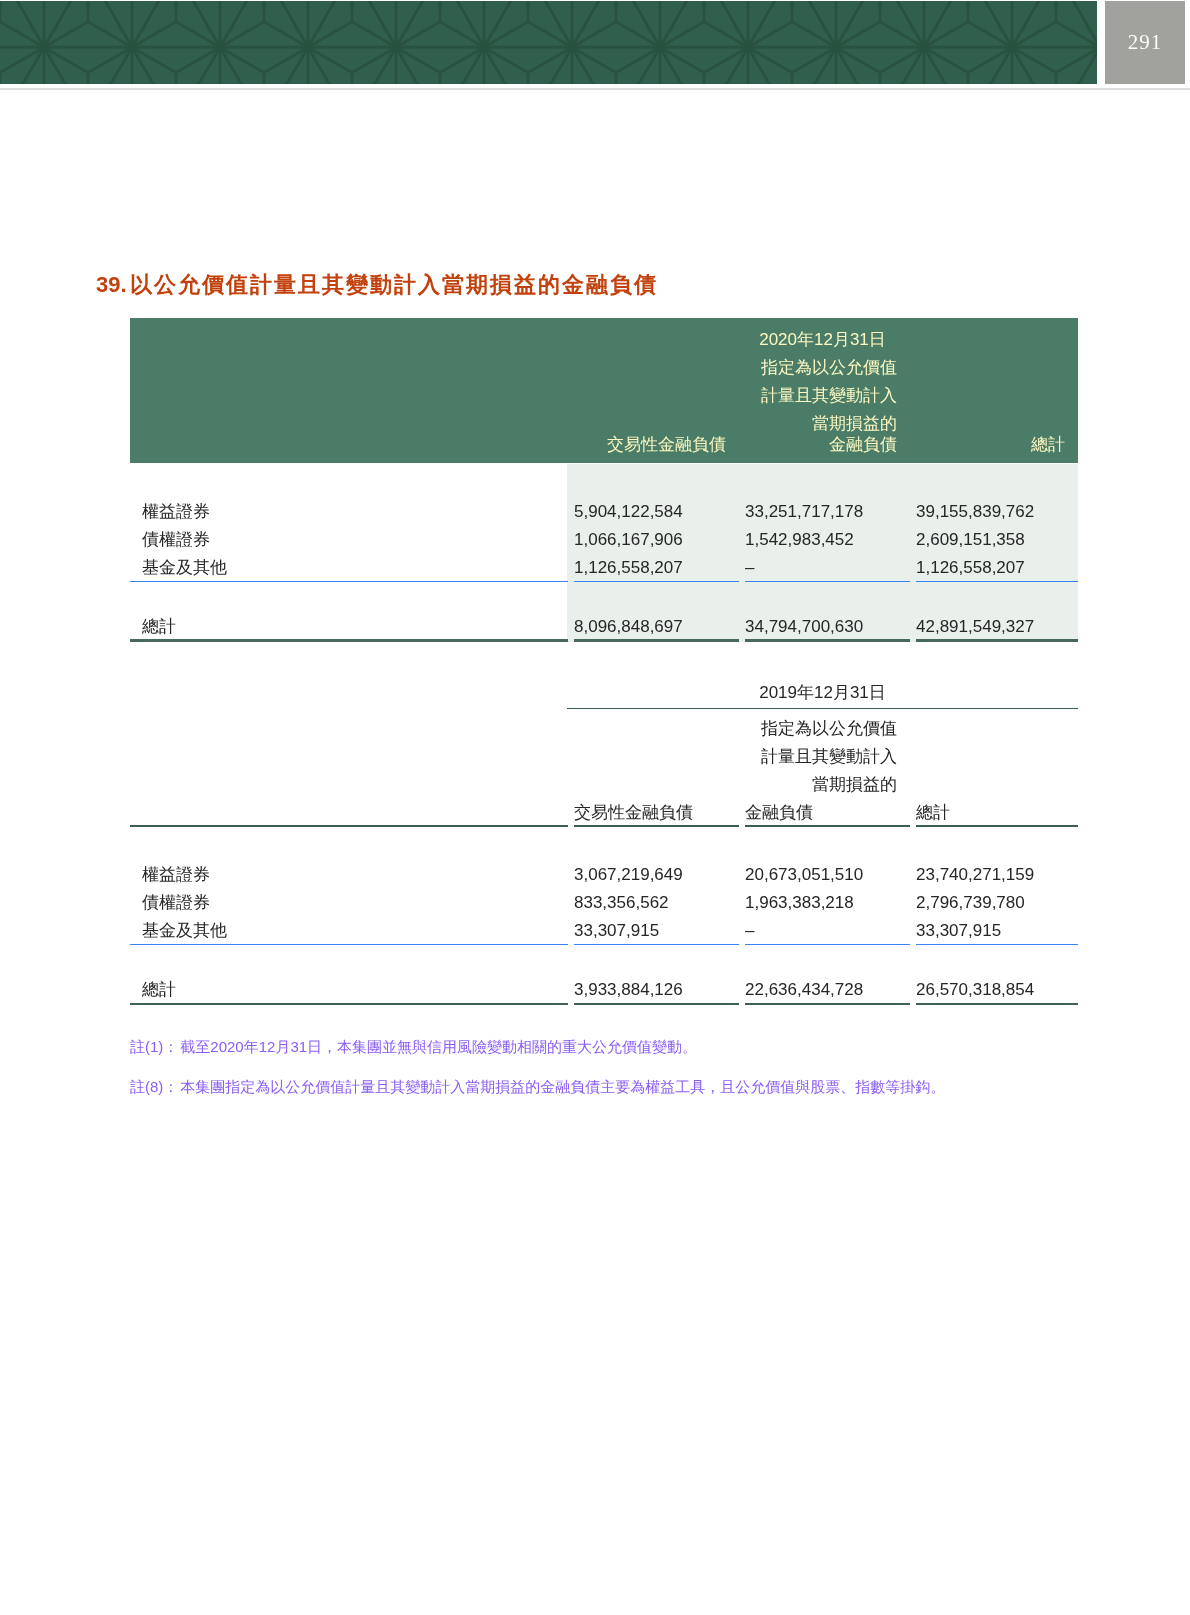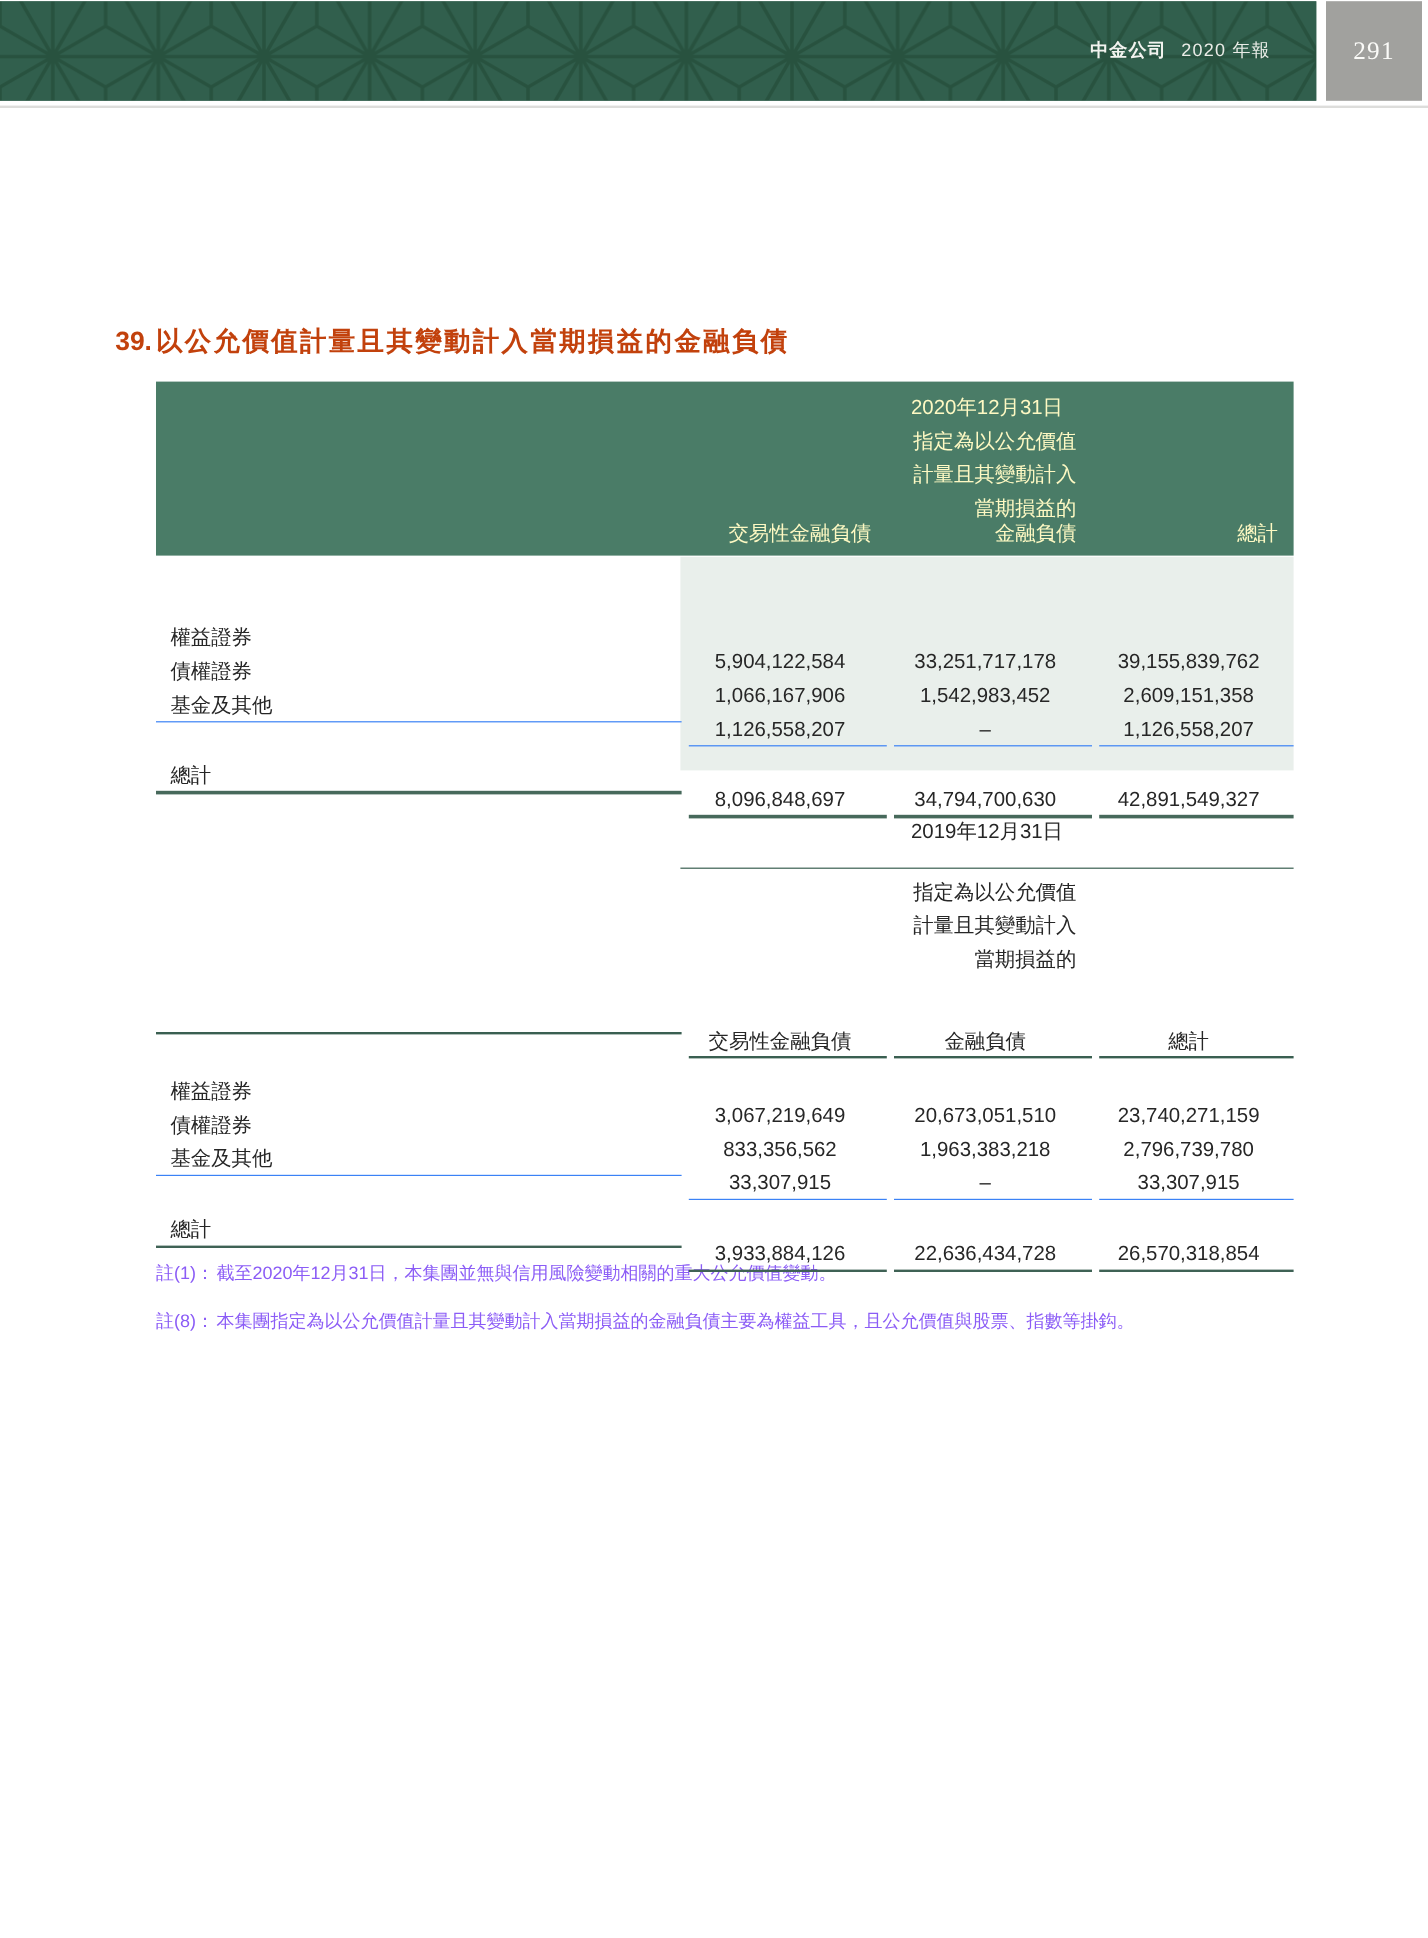--- a/index.html
+++ b/index.html
@@ -43,21 +43,21 @@
   .row {
     display:grid;
     grid-template-columns:1fr 165px 165px 162px;
     column-gap:6px;
     align-items:center;
     font-size:17px; line-height:28px; height:28px;
     position:relative; z-index:1;
   }
   .row .c { display:block; }
   .row .lbl { padding-left:12px; text-align:left; }
-  .row .num { text-align:center; padding-right:13px; font-variant-numeric:tabular-nums;margin-top:40px; }
+  .row .num { text-align:left; padding-right:13px; font-variant-numeric:tabular-nums; }
   .row.blank  { height:34px; }
   .row.blank2 { height:30px; }
   .row.underline .c { border-bottom:1px solid #3b82f6; height:28px; }
   .row.totalrow { height:30px; line-height:30px; }
   .row.totalrow .c { border-bottom:3px solid #47695b; height:30px; }
 
   
   .green-head {
     position:relative; height:145px; background:#4a7c67; color:#fef9c3;
     font-size:17px; line-height:28px;
@@ -71,21 +71,21 @@
   .tbody-wrap { position:relative; margin-top:1px; }
   .shade {
     position:absolute; left:437px; top:0; right:0; bottom:0;
     background:#e9efeb; z-index:0;
   }
 
   
   .tbl-2019 { margin-top:40px; }
   .daterow { display:grid; grid-template-columns:1fr 511px; height:auto; font-size:17px; }
   .datecell {
-    text-align:center; padding-bottom:20px;
+    text-align:center; padding-bottom:5px;
     border-bottom:1px solid #3a5f51; line-height:21px;
   }
   .stackrow { height:auto; }
   .stack2 { grid-column:3; text-align:right; padding-right:13px; padding-top:6px; line-height:28px; }
   .colhead { height:28px; }
   .colhead .c { border-bottom:2px solid #3a5f51; height:28px; }
   .row.totalrow19 { height:30px; line-height:30px; }
   .row.totalrow19 .c { border-bottom:2px solid #3f6255; height:30px; }
 
   
@@ -112,24 +112,20 @@
               M0 0 L44 25.4 L88 0  M44 25.4 L44 76.2
               M0 0 L0 50.8 L44 76.2  M0 50.8 L-44 76.2
               M88 0 L88 50.8 L44 76.2  M88 50.8 L132 76.2
               M-44 76.2 L0 101.6 L44 76.2  M0 101.6 L0 152.4
               M44 76.2 L88 101.6 L132 76.2  M88 101.6 L88 152.4
               M44 76.2 L44 127  M44 127 L0 152.4  M44 127 L88 152.4"></path>
           </pattern>
         </defs>
         <rect width="1097" height="83" fill="url(#asanoha)"></rect>
       </svg>
-      <div class="banner-text">
-        <span class="brand">中金公司</span>
-        <span class="report">2020 年報</span>
-      </div>
     </div>
     <div class="pagebox">
       <span>291</span>
     </div>
   </header>
   <div class="header-rule"></div>
 
   <main class="content">
 
     <h2 class="sec-title">

